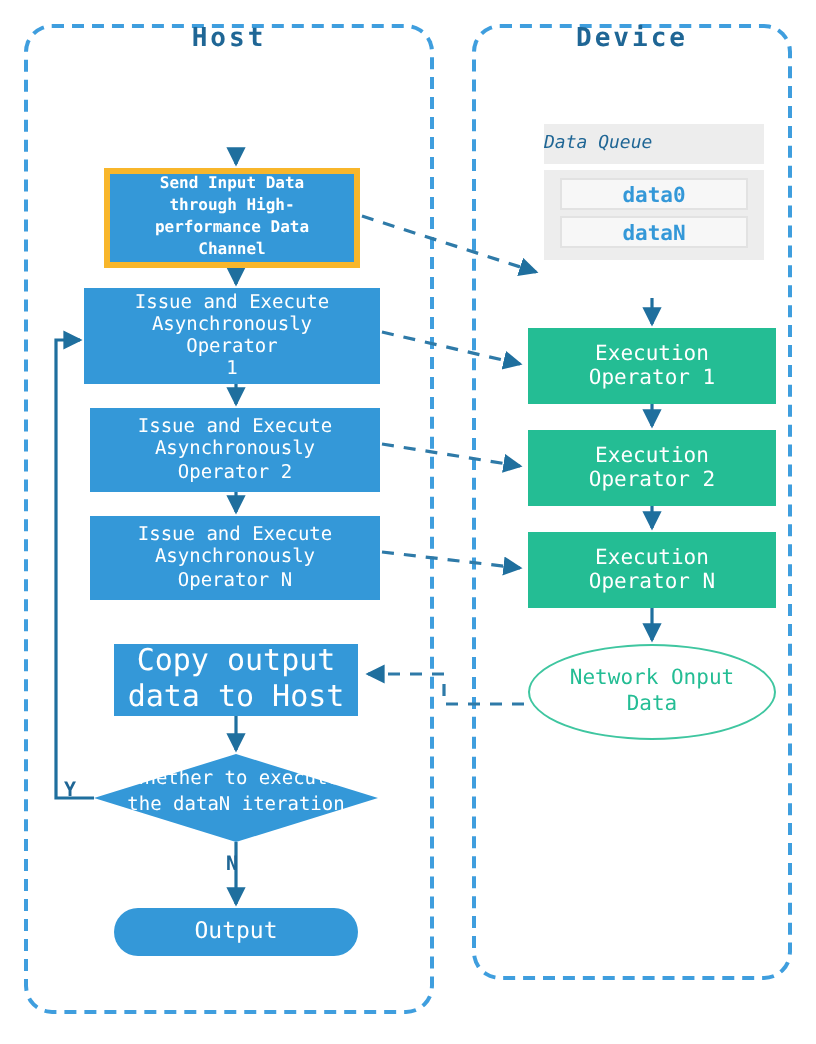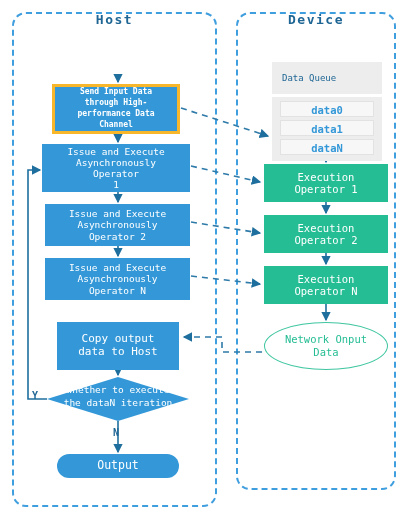--- a/index.html
+++ b/index.html
@@ -72,22 +72,22 @@
   }
   #node-async-2 {
     left: 45px; top: 204px; width: 145px; height: 42px;
     font-size: 9.5px;
   }
   #node-async-n {
     left: 45px; top: 258px; width: 145px; height: 42px;
     font-size: 9.5px;
   }
   #node-copy-output {
-    left: 57px; top: 322px; width: 122px; height: 48px;
-    font-size: 11px;
+    left: 57px; top: 322px; width: 122px; height: 36px;
+    font-size: 15px;
   }
   #node-output {
     left: 57px; top: 454px; width: 122px; height: 24px;
     font-size: 11.5px;
   }
 
   
   #node-decision {
     position: absolute;
     left: 47px; top: 377px; width: 142px; height: 44px;
@@ -105,26 +105,26 @@
     font-size: 9.5px;
     line-height: 1.35;
     white-space: pre-line;
     overflow: hidden;
   }
 
   
   #queue-wrap { position: absolute; left: 272px; top: 62px; width: 110px; }
   #queue-header {
     background: #ededed;
-    height: 32px;
+    height: 20px;
     display: flex; align-items: center;
-    padding-left: 10px;
     font-size: 9px;
     color: #1f6695;
     box-sizing: border-box;
+    font-style: italic;
   }
   #queue-body {
     background: #ededed;
     padding: 4px 8px 6px 8px;
     margin-top: 3px;
     box-sizing: border-box;
     font-weight: bold;
   }
   .queue-item {
     background: #f7f7f7;
@@ -253,21 +253,20 @@
 
   <div class="edge-label" id="label-y">Y</div>
   <div class="edge-label" id="label-n">N</div>
 
   <div class="node blue round" id="node-output">Output</div>
 
   <div id="queue-wrap">
     <div id="queue-header">Data Queue</div>
     <div id="queue-body">
       <div class="queue-item">data0</div>
-      <div class="queue-item">data1</div>
       <div class="queue-item">dataN</div>
     </div>
   </div>
 
   <div class="node green" id="exec-1">Execution
 Operator 1</div>
   <div class="node green" id="exec-2">Execution
 Operator 2</div>
   <div class="node green" id="exec-n">Execution
 Operator N</div>

